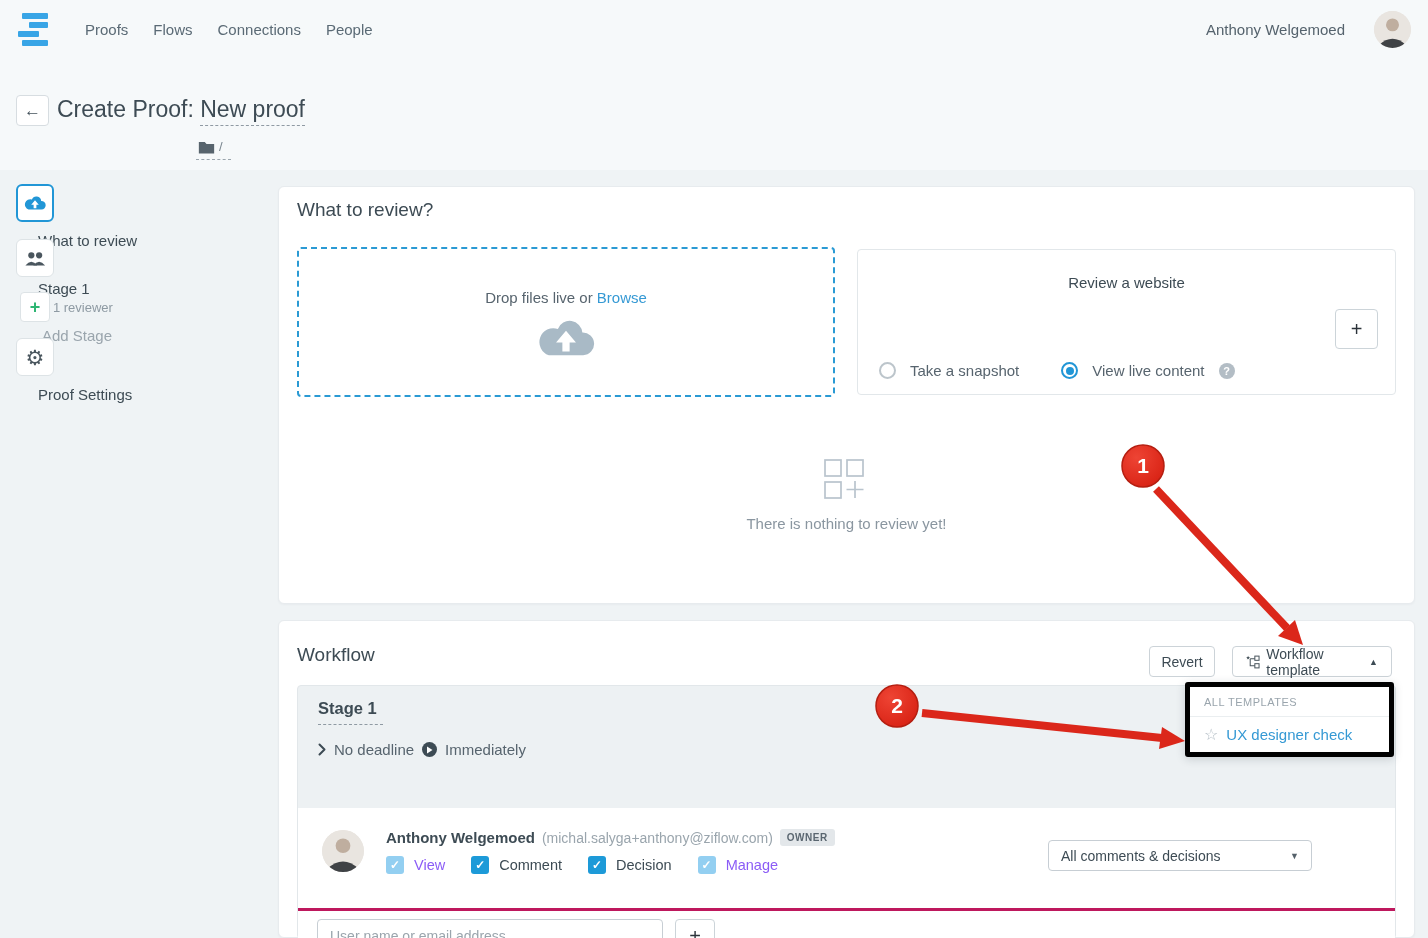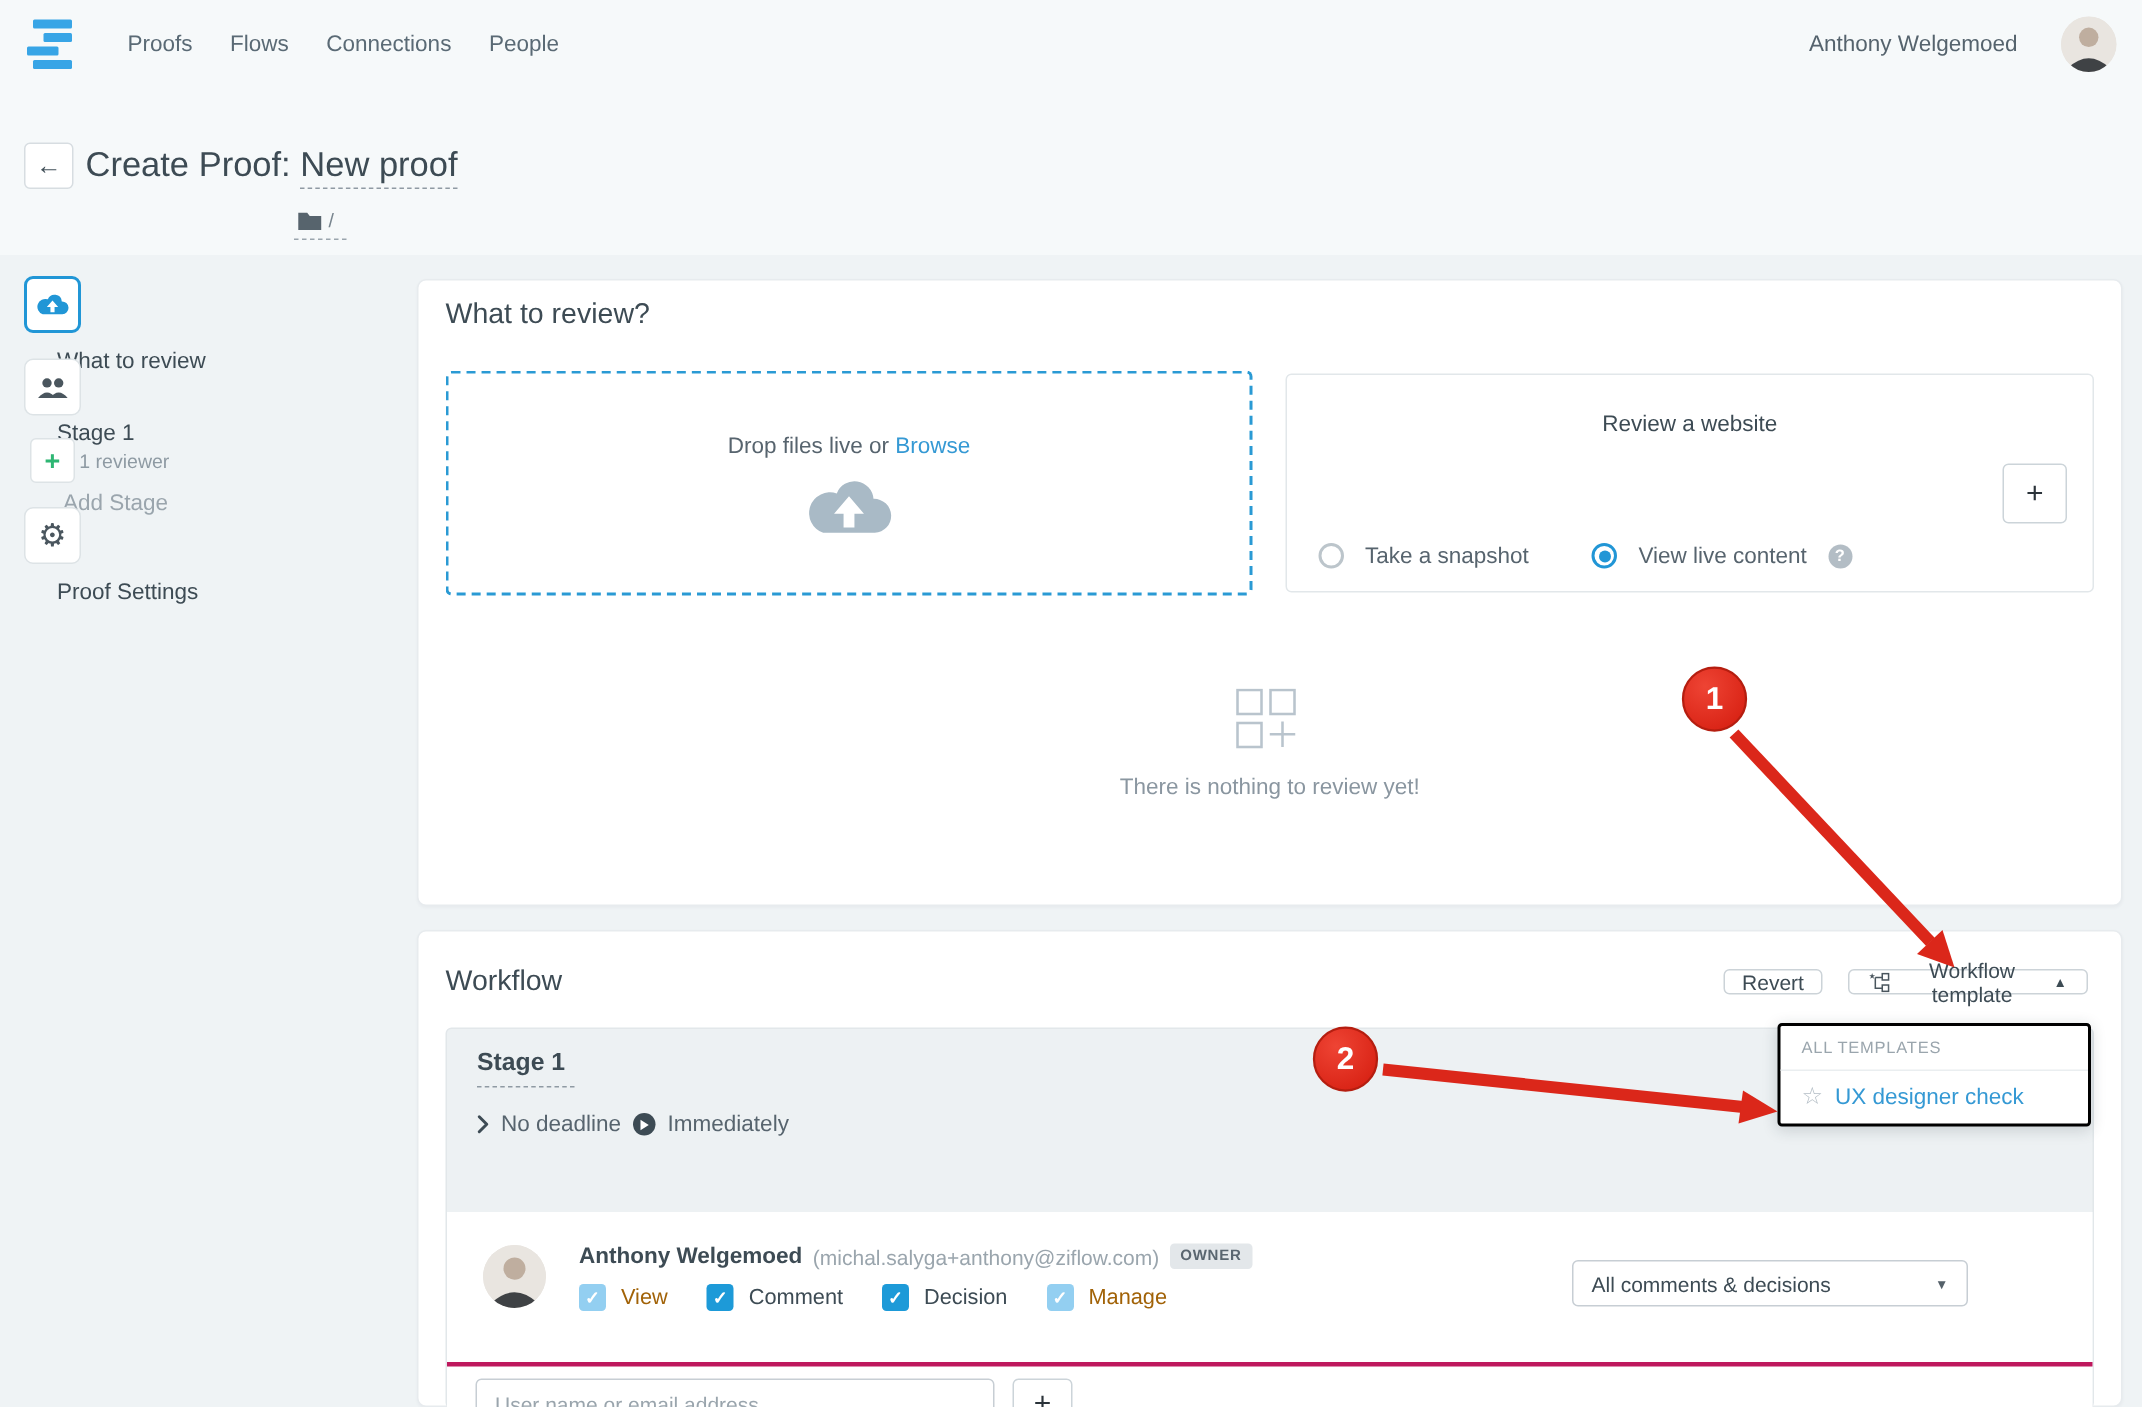--- a/index.html
+++ b/index.html
@@ -67,21 +67,21 @@
   .radio.sel::after{content:"";position:absolute;left:2.5px;top:2.5px;width:8px;height:8px;border-radius:50%;background:#2196d6;}
   .radiorow .gap{width:14px;}
   .helpdot{width:16px;height:16px;border-radius:50%;background:#b3bdc5;color:#fff;font-size:11px;font-weight:bold;display:flex;align-items:center;justify-content:center;cursor:pointer;}
 
   
   .emptystate{position:absolute;left:0;top:272px;width:100%;text-align:center;}
   .emptystate .etext{margin-top:10px;font-size:15px;color:#8a96a0;}
 
   
   .wf-head{position:absolute;left:18px;top:23px;font-size:19px;color:#3d4b54;}
-  .btn{position:absolute;height:17px;background:#fff;border:1px solid #ccd3d8;border-radius:4px;font-size:14px;color:#3d4b54;display:flex;align-items:center;justify-content:center;gap:6px;cursor:pointer;box-sizing:border-box;padding:0 13px;text-align:center;}
+  .btn{position:absolute;height:31px;background:#fff;border:1px solid #ccd3d8;border-radius:4px;font-size:14px;color:#3d4b54;display:flex;align-items:center;justify-content:center;gap:6px;cursor:pointer;box-sizing:border-box;padding:0 13px;}
   .btn.revert{left:870px;top:25px;width:66px;}
   .btn.template{left:953px;top:25px;width:160px;}
   .caret{font-size:9px;color:#3d4b54;}
 
   .stagebox{position:absolute;left:18px;top:64px;width:1099px;height:254px;background:#edf1f3;border:1px solid #e2e7ea;border-radius:4px;box-sizing:border-box;}
   .stagetitle{position:absolute;left:20px;top:13px;font-size:16.5px;font-weight:bold;color:#3d4b54;border-bottom:1px dashed #8f9aa3;padding:0 6px 6px 0;cursor:text;}
   .deadlinerow{position:absolute;left:20px;top:55px;display:flex;align-items:center;gap:8px;font-size:15px;color:#57646e;}
   .playcirc{width:15px;height:15px;border-radius:50%;background:#3d4b54;display:flex;align-items:center;justify-content:center;flex:none;}
   .playcirc svg{display:block;}
   .tablehead{position:absolute;left:0px;top:86px;width:100%;height:36px;background:#f2f4f6;border-top:1px solid #e0e5e8;border-bottom:1px solid #e0e5e8;box-sizing:border-box;}
@@ -91,30 +91,30 @@
   .rv-avatar{position:absolute;left:24px;top:22px;width:42px;height:42px;border-radius:50%;overflow:hidden;background:#e8e4df;}
   .rv-nameline{position:absolute;left:88px;top:21px;display:flex;align-items:center;gap:7px;white-space:nowrap;}
   .rv-name{font-size:15px;font-weight:bold;color:#3d4b54;}
   .rv-email{font-size:14px;color:#9aa5ad;}
   .badge{background:#e3e7ea;color:#5a6670;font-size:10px;font-weight:bold;letter-spacing:.5px;border-radius:3px;padding:3px 7px;}
   .permrow{position:absolute;left:88px;top:48px;display:flex;align-items:center;gap:26px;}
   .perm{display:flex;align-items:center;gap:10px;}
   .cb{width:18px;height:18px;border-radius:3px;background:#1d9ad8;color:#fff;font-size:12px;font-weight:bold;display:flex;align-items:center;justify-content:center;cursor:pointer;flex:none;}
   .cb.dis{background:#93cff1;cursor:default;}
   .perm-label{font-size:14.5px;color:#3d4b54;}
-  .perm-label.muted{color:#a16207;}
+  .perm-label.muted{color:#8b5cf6;}
   .notifsel{position:absolute;left:750px;top:32px;width:264px;height:31px;background:#fff;border:1px solid #c7ced4;border-radius:4px;box-sizing:border-box;display:flex;align-items:center;font-size:14px;color:#3d4b54;padding:0 12px;cursor:pointer;}
   .notifsel .caret{margin-left:auto;color:#55616a;}
   .addrow{position:absolute;left:0;top:100px;width:100%;border-top:3px solid #be185d;}
   .addinput{position:absolute;left:19px;top:8px;width:346px;height:34px;border:1px solid #c7ced4;border-radius:4px;box-sizing:border-box;padding:0 12px;font-size:14px;color:#3d4b54;font-family:"Liberation Sans",sans-serif;}
   .addinput::placeholder{color:#9aa5ad;}
   .addrow .sqbtn{left:377px;top:8px;width:40px;height:34px;}
 
   
-  .tmenu{position:absolute;left:1185px;top:682px;width:209px;background:#fff;border:2px solid #000000;border-radius:3px;box-shadow:0 2px 10px rgba(30,45,55,.18);z-index:30;box-sizing:border-box;}
+  .tmenu{position:absolute;left:1185px;top:682px;width:209px;background:#fff;border:5px solid #000000;border-radius:3px;box-shadow:0 2px 10px rgba(30,45,55,.18);z-index:30;box-sizing:border-box;}
   .tmenu-head{font-size:11px;letter-spacing:.5px;color:#9aa5ad;padding:9px 14px 8px;border-bottom:1px solid #eaeef0;}
   .tmenu-item{display:flex;align-items:center;gap:8px;padding:9px 14px;cursor:pointer;}
   .tmenu-item .star{font-size:16px;color:#b3bdc5;line-height:1;}
   .tmenu-item .tlabel{font-size:15px;color:#3599d4;}
 
   
   .annot{position:absolute;left:0;top:0;width:1428px;height:938px;z-index:50;pointer-events:none;}
 </style>
 </head>
 <body>

